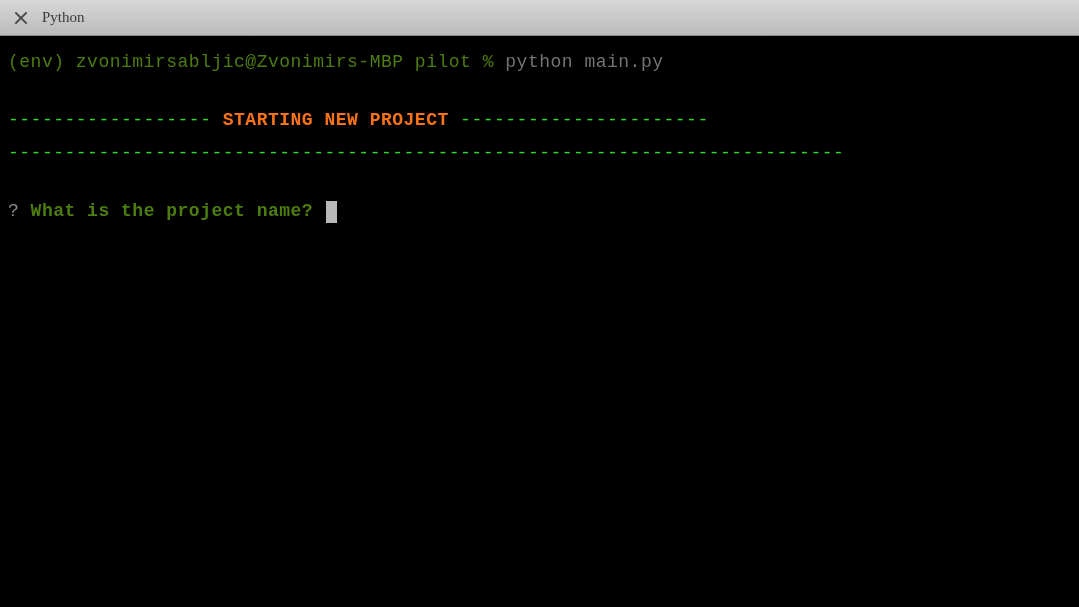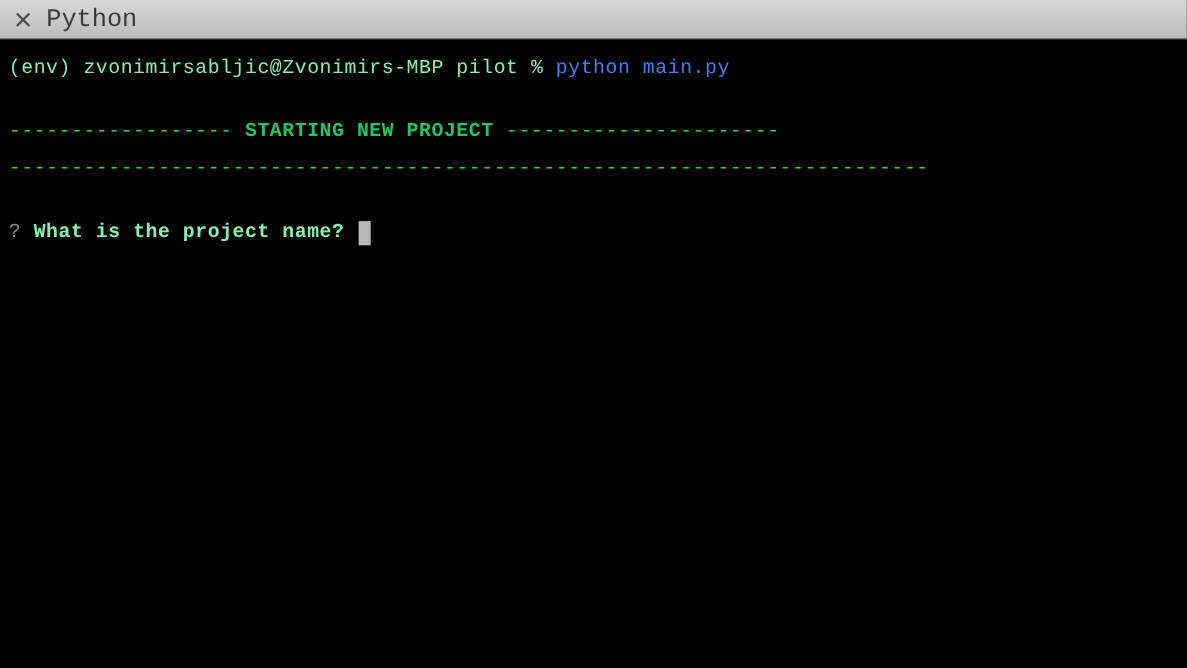--- a/index.html
+++ b/index.html
@@ -38,37 +38,37 @@
       left: 6px;
       top: -1px;
       width: 2px;
       height: 16px;
       background: #4a4a4a;
     }
     .close-icon::before { transform: rotate(45deg); }
     .close-icon::after { transform: rotate(-45deg); }
     .title {
       color: #3a3a3a;
-      font-family: Liberation Mono, monospace;
-      font-size: 23px;
+      font-family: Liberation Serif, serif;
+      font-size: 15px;
     }
     .terminal {
       background: #000;
       padding: 12px 8px;
       line-height: 1.65;
       letter-spacing: 0.5px;
     }
     .line {
       white-space: pre;
     }
-    .white { color: #86efac; margin-top: 47px; }
-    .grey { color: #3b82f6; }
+    .white { color: #4d7c0f; margin-top: 47px; }
+    .grey { color: #737373; }
     .dimgrey { color: #8a8a8a; }
     .green { color: #2fd82f; }
-    .green-bold { color: #22c55e; font-weight: bold; }
+    .green-bold { color: #f97316; font-weight: bold; }
     .bold { font-weight: bold; }
     .cursor {
       display: inline-block;
       width: 11px;
       height: 22px;
       background: #b8b8b8;
       vertical-align: text-bottom;
       margin-left: 2px;
       position: relative;
       top: 2px;

